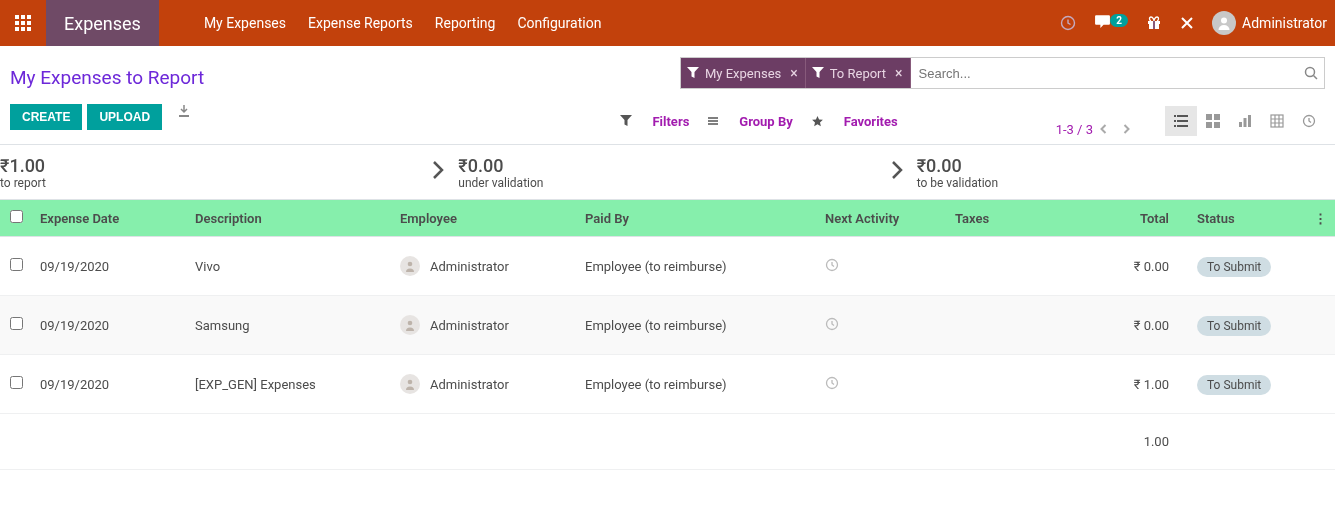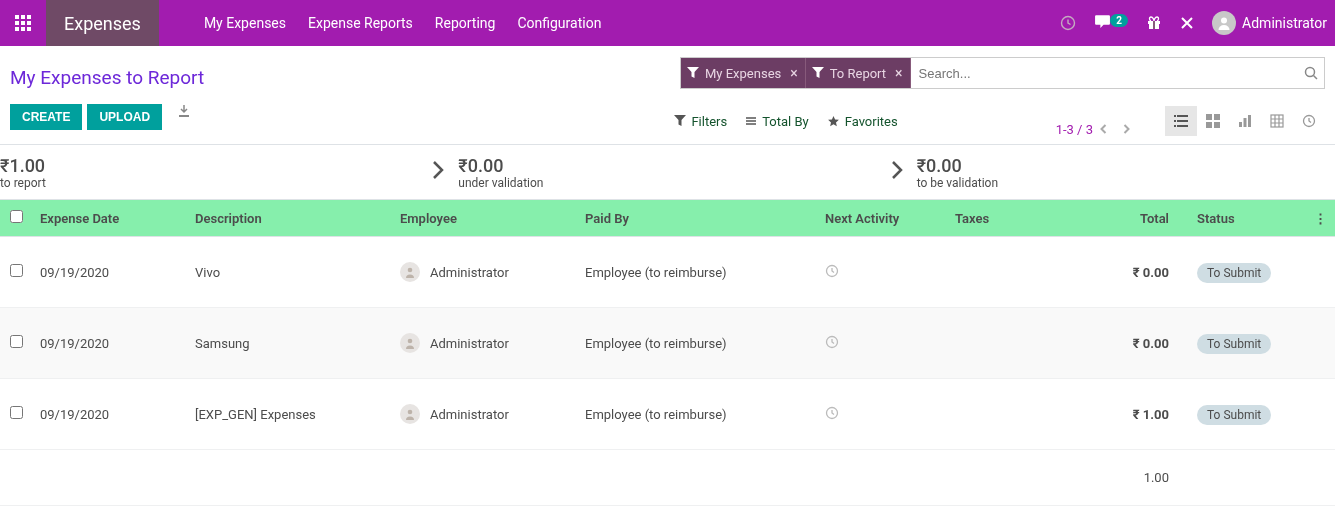--- a/index.html
+++ b/index.html
@@ -1,58 +1,58 @@
 <!DOCTYPE html>
 <html><head>
 <meta charset="utf-8">
 <style>
 * { box-sizing: border-box; margin: 0; padding: 0; }
 body { font-family: -apple-system, BlinkMacSystemFont, "Segoe UI", Roboto, sans-serif; font-size: 13px; color: #4c4c4c; background: #fff; overflow-x: hidden; width: 1335px; }
-.topbar { background: #a21caf; height: 46px; display: flex; align-items: center; color: #fff; }
+.topbar { background: #c2410c; height: 46px; display: flex; align-items: center; color: #fff; }
 .apps-btn { width: 46px; height: 46px; display: flex; align-items: center; justify-content: center; cursor: pointer; }
 .app-name { background: #6f4a66; height: 46px; padding: 0 18px; display: flex; align-items: center; font-size: 18px; font-weight: 400; }
 .nav-items { display: flex; gap: 22px; padding-left: 45px; flex: 1; }
 .nav-item { color: #fff; cursor: pointer; font-size: 14px; }
 .topbar-right { display: flex; align-items: center; gap: 18px; padding-right: 8px; color: #fff; }
 .badge-num { background: #00a09d; color: #fff; border-radius: 9px; padding: 1px 6px; font-size: 10px; font-weight: bold; margin-left: -4px; position: relative; top: -6px; }
 .user-block { display: flex; align-items: center; gap: 6px; }
 .avatar-circle { width: 24px; height: 24px; border-radius: 50%; background: #c8c8c8; display: flex; align-items: center; justify-content: center; }
 .control-row { display: flex; align-items: center; padding: 4px 10px 0 10px; height: 50px; border-bottom: 0; }
 .page-title { font-size: 19px; color: #6d28d9; flex: 0 0 670px; padding-top: 8px; }
 .search-wrap { flex: 1; display: flex; align-items: center; border: 1px solid #ccc; height: 32px; }
 .filter-chip { background: #6c3d64; color: #fff; display: flex; align-items: center; padding: 0 4px 0 6px; height: 30px; border-right: 1px solid #875a7b; }
 .filter-chip .chip-text { margin: 0 6px; color: #e8d5e3; font-size: 13px; }
 .filter-chip .chip-x { color: #e8d5e3; cursor: pointer; padding: 0 3px; font-size: 14px; }
 .search-input { flex: 1; border: none; outline: none; padding: 0 8px; font-size: 13px; height: 28px; }
 .search-icon-right { padding: 0 6px; color: #888; }
 .action-row { display: flex; align-items: flex-start; padding: 8px 10px 10px 10px; height: 48px; }
 .btn-primary { background: #00a09d; color: #fff; border: none; padding: 6px 12px; font-size: 12px; font-weight: 600; cursor: pointer; margin-right: 5px; }
 .download-icon { color: #888; margin-left: 10px; cursor: pointer; }
 .action-right { margin-left: auto; display: flex; align-items: center; gap: 18px; padding-left: 200px; }
-.toolbar-btn { display: flex; align-items: center; gap: 5px; color: #14532d; cursor: pointer; font-size: 13px; }
+.toolbar-btn { display: flex; align-items: center; gap: 20px; color: #a21caf; cursor: pointer; font-size: 13px; font-weight: bold; }
 .pager { padding-left: 140px; color: #a21caf; font-size: 13px; display:flex; align-items:center;margin-top:16px; }
 .pager-arrow { color:#999; padding: 0 6px; cursor:pointer; font-size:15px; }
 .view-switcher { display: flex; gap: 0; margin-left: 10px; }
 .view-btn { width: 32px; height: 30px; display: flex; align-items: center; justify-content: center; color: #999; cursor: pointer; }
 .view-btn.active { background: #e6e6e6; color: #555; }
 .summary-row { display: flex; align-items: center; border-top: 1px solid #dee2e6; border-bottom: 1px solid #dee2e6; background: #fff; height: 56px; }
 .summary-cell { flex: 1; text-align: left; }
 .summary-amount { font-size: 18px; color: #4c4c4c; font-weight: 500; }
 .summary-label { font-size: 12px; color: #4c4c4c; }
 .summary-arrow { width: 40px; text-align: center; color: #4c4c4c; font-size: 22px; }
 table { width: 100%; border-collapse: collapse; }
 thead th { text-align: left; padding: 10px 8px; font-weight: 600; font-size: 13px; color: #4c4c4c; border-bottom: 1px solid #dee2e6; background: #86efac; }
-tbody td { padding: 25px 8px; font-size: 13px; border-bottom: 1px solid #eff0f1; color: #4c4c4c; }
+tbody td { padding: 19px 8px; font-size: 13px; border-bottom: 1px solid #eff0f1; color: #4c4c4c; }
 tbody tr:nth-child(even) td { background: #f9f9f9; }
 .cb-cell { width: 32px; text-align: center; }
 .employee-cell { display: flex; align-items: center; gap: 10px; }
 .emp-avatar { width: 20px; height: 20px; border-radius: 50%; background: #e7e4e2; display:flex; align-items:center; justify-content:center; }
 .status-pill { background: #cfdde3; color: #4c4c4c; padding: 3px 10px; border-radius: 12px; font-size: 12px; }
 .activity-clock { color: #bbb; }
-.total-cell { text-align: right; font-weight: 700; }
+.total-cell { text-align: right; font-weight: 400; }
 .footer-row td { background: #fff !important; border-top: 1px solid #4c1d95; font-weight: 400; padding-top: 20px; padding-bottom: 20px; }
 .svg-icon { display: inline-flex; align-items: center; justify-content: center; }
 input[type=checkbox] { width:13px; height:13px; }
 </style>
 </head>
 <body>
 
 <div class="topbar">
   <div class="apps-btn">
     <svg width="16" height="16" viewBox="0 0 16 16" fill="#fff">
@@ -158,21 +158,21 @@
     <div class="toolbar-btn">
       <svg width="12" height="12" viewBox="0 0 12 12" fill="#555">
           <path d="M0 0 h12 L7.5 5 v6 l-3 -1.5 V5 z"></path>
         </svg>
       <span>Filters</span>
     </div>
     <div class="toolbar-btn">
       <svg width="12" height="12" viewBox="0 0 12 12" fill="none" stroke="#555" stroke-width="1.5">
           <path d="M1 3 h10 M1 6 h10 M1 9 h10"></path>
         </svg>
-      <span>Total By</span>
+      <span>Group By</span>
     </div>
     <div class="toolbar-btn">
       <svg width="13" height="13" viewBox="0 0 14 14" fill="#555">
           <path d="M7 1 l1.7 3.8 4.1 .4 -3.1 2.8 .9 4 L7 10 3.4 12 l.9-4 L1.2 5.2 l4.1-.4 z"></path>
         </svg>
       <span>Favorites</span>
     </div>
     <div class="pager">
       <span>1-3 / 3</span>
       <span class="pager-arrow">

